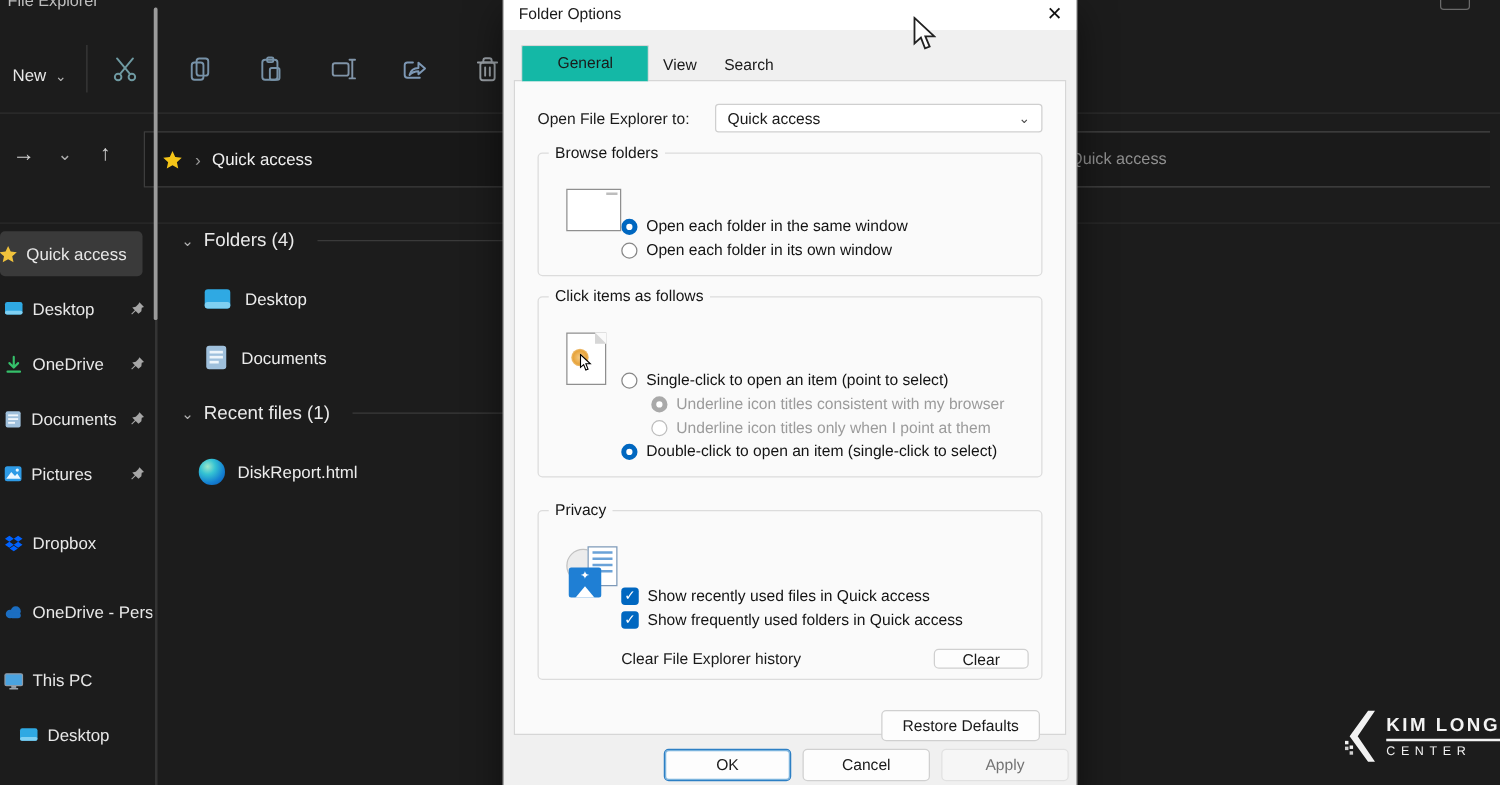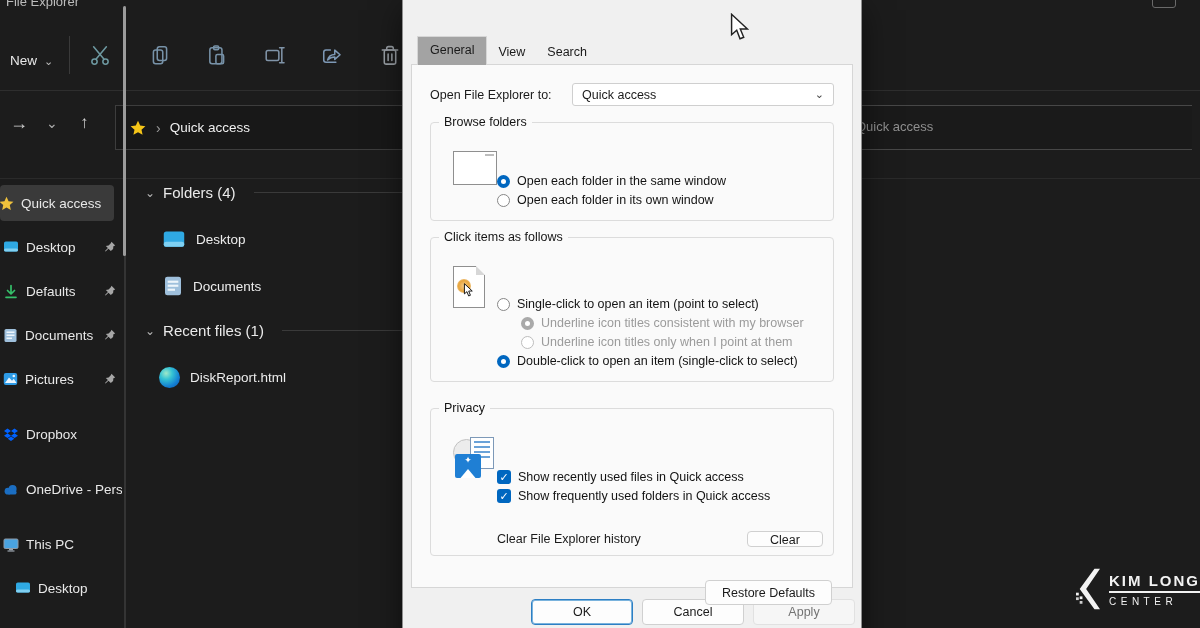--- a/index.html
+++ b/index.html
@@ -47,22 +47,22 @@
   .wm-text .l2{font-size:10px;letter-spacing:4.5px;margin-top:3px;}
 
   
   .dialog{position:absolute;left:403px;top:0;width:458px;height:650px;background:#f0f0f0;
           box-shadow:0 0 0 1px #8f8f8f,0 10px 30px rgba(0,0,0,.55);color:#1a1a1a;}
   .dlg-titlebar{position:absolute;left:0;top:0;right:0;height:24px;background:#ffffff;}
   .dlg-title{position:absolute;left:12px;top:4px;font-size:12.5px;color:#191919;}
   .dlg-close{position:absolute;right:11px;top:2px;font-size:15px;color:#111;cursor:default;}
   .tabs{position:absolute;left:14px;top:36px;display:flex;align-items:flex-end;z-index:3;}
   .tab{font-size:12.5px;color:#1a1a1a;padding:5px 11px;margin-top:4px;}
-  .tab.active{background:#a3a3a3;border:1px solid #d6d6d6;border-bottom:none;border-radius:1px 1px 0 0;
-              padding:6px 12px 8px;margin-top:0;margin-bottom:-1px;}
+  .tab.active{background:#14b8a6;border:1px solid #d6d6d6;border-bottom:none;border-radius:1px 1px 0 0;
+              padding:6px 28px 8px;margin-top:0;margin-bottom:-1px;}
   .tabpage{position:absolute;left:8px;right:8px;top:64px;height:524px;background:#fafafa;
            border:1px solid #d6d6d6;box-sizing:border-box;padding:12px 18px 0 18px;z-index:1;}
   .open-row{display:flex;align-items:center;margin-top:6px;}
   .open-row .olabel{font-size:12.5px;}
   .selectbox{margin-left:auto;width:262px;height:23px;background:#fff;border:1px solid #cfcfcf;border-radius:3px;
              display:flex;align-items:center;justify-content:space-between;padding:0 9px;box-sizing:border-box;}
   .selectbox .val{font-size:12.5px;}
   .selectbox .chev{font-size:11px;color:#454545;}
   .groupbox{position:relative;border:1px solid #dcdcdc;border-radius:4px;margin-top:16px;padding:12px 10px 8px 10px;}
   .groupbox.gb3{margin-top:26px;}
@@ -71,21 +71,21 @@
   .gb-body{margin-left:56px;}
   .opt-row{display:flex;align-items:center;gap:7px;margin:5px 0;font-size:12.5px;color:#131313;}
   .opt-row.indent{margin-left:24px;}
   .opt-row.dis{color:#9b9b9b;}
   .radio{width:13px;height:13px;border-radius:50%;background:#fff;border:1px solid #878787;flex:none;box-sizing:border-box;}
   .radio.sel{border:4px solid #0067c0;}
   .radio.dis{border-color:#bdbdbd;}
   .radio.dis.sel{border:4px solid #a9a9a9;}
   .checkbox{width:14px;height:14px;border-radius:3px;background:#0067c0;color:#fff;font-size:11px;line-height:14px;
             text-align:center;flex:none;}
-  .clear-row{display:flex;align-items:center;margin-left:56px;margin-top:28px;justify-content:space-between;}
+  .clear-row{display:flex;align-items:center;margin-left:56px;margin-top:16px;justify-content:space-between;}
   .clear-row .clabel{font-size:12.5px;flex:1;}
   .btn{background:#fdfdfd;border:1px solid #d0d0d0;border-radius:4px;font-family:"Liberation Sans",sans-serif;
        font-size:12.5px;color:#1a1a1a;}
   .btn.clear{width:76px;height:16px;}
   .restore-row{text-align:right;margin-top:24px;padding-right:2px;}
   .btn.restore{width:127px;height:25px;}
   .dlg-footer{position:absolute;left:0;right:6px;top:599px;display:flex;justify-content:flex-end;gap:9px;}
   .btn.ftr{width:102px;height:26px;}
   .btn.focus{border:1px solid #2d7fc4;box-shadow:inset 0 0 0 1px #7ab3dd;}
   .btn.disabled{color:#737373;background:#f6f6f6;border-color:#e1e1e1;}
@@ -201,21 +201,21 @@
         <path d="M7.5 0.8 L11.2 4.5 L9.4 5.2 L9.1 7.9 L6.8 10 L4.5 7.7 L1.6 10.6 L1 10 L3.9 7.1 L1.8 5 L4.6 4.4 L6.8 2.2 Z" fill="#a6a6a6"></path>
       </svg>
     </div>
 
     <div class="side-item" style="top:94px">
       <svg width="16" height="15" viewBox="0 0 16 15">
         <g fill="none" stroke="#35c06a" stroke-width="1.7" stroke-linecap="round" stroke-linejoin="round">
           <path d="M8 1.5 v8 M4.5 6.5 L8 10 L11.5 6.5 M3 13.3 h10"></path>
         </g>
       </svg>
-      <span class="lbl">Defaults</span>
+      <span class="lbl">OneDrive</span>
       <svg class="pin" width="12" height="12" viewBox="0 0 12 12">
         <path d="M7.5 0.8 L11.2 4.5 L9.4 5.2 L9.1 7.9 L6.8 10 L4.5 7.7 L1.6 10.6 L1 10 L3.9 7.1 L1.8 5 L4.6 4.4 L6.8 2.2 Z" fill="#a6a6a6"></path>
       </svg>
     </div>
 
     <div class="side-item" style="top:138px">
       <svg width="15" height="15" viewBox="0 0 15 15">
         <rect x="1.5" y="1" width="12" height="13" rx="1.6" fill="#9fc0dc"></rect>
         <rect x="3.5" y="3.5" width="8" height="1.5" fill="#eef5fb"></rect>
         <rect x="3.5" y="6.5" width="8" height="1.5" fill="#eef5fb"></rect>
@@ -316,20 +316,24 @@
       <rect x="0" y="31" width="3" height="3" fill="#cfcfcf"></rect>
         <rect x="4" y="35" width="3" height="3" fill="#cfcfcf"></rect>
     </svg>
     <div class="wm-text">
       <div class="l1">KIM LONG</div>
       <div class="l2">CENTER</div>
     </div>
   </div>
 
   <div class="dialog">
+    <div class="dlg-titlebar">
+      <span class="dlg-title">Folder Options</span>
+      <span class="dlg-close">✕</span>
+    </div>
 
     <div class="tabs">
       <div class="tab active">General</div>
       <div class="tab">View</div>
       <div class="tab">Search</div>
     </div>
 
     <div class="tabpage">
       <div class="open-row">
         <span class="olabel">Open File Explorer to:</span>

